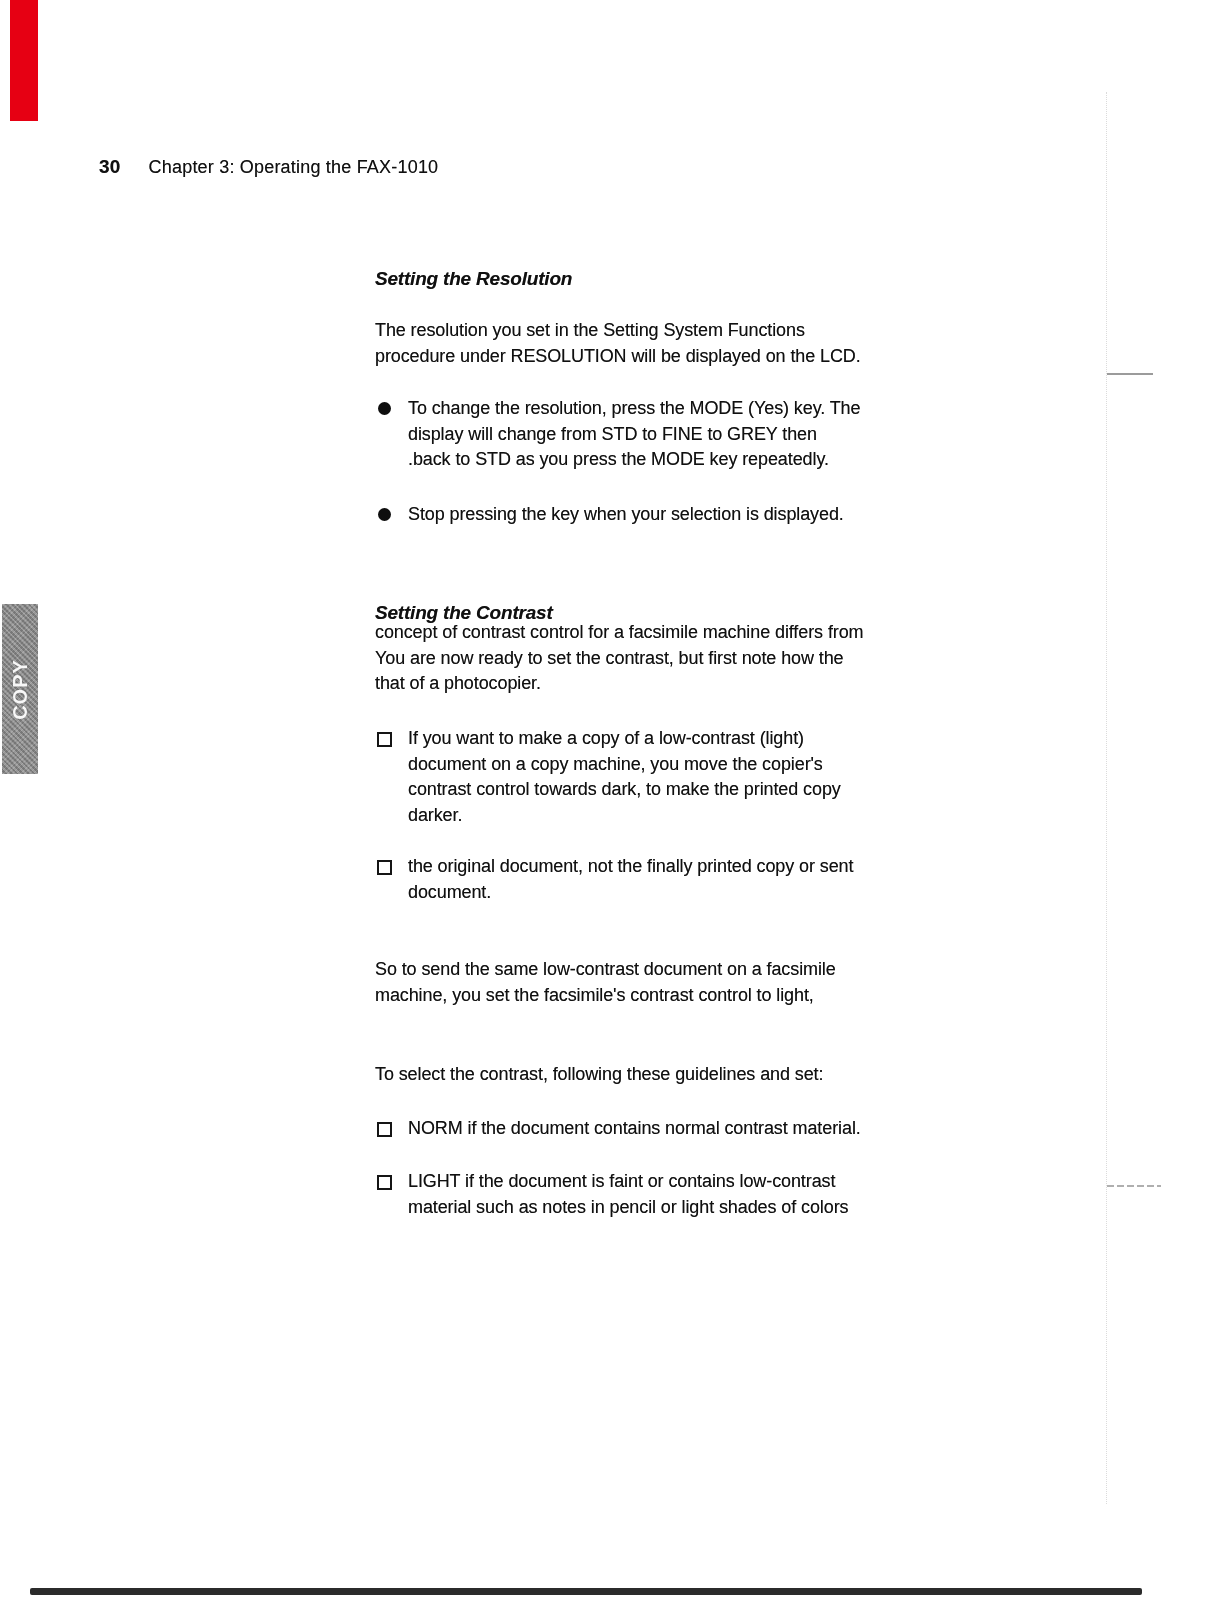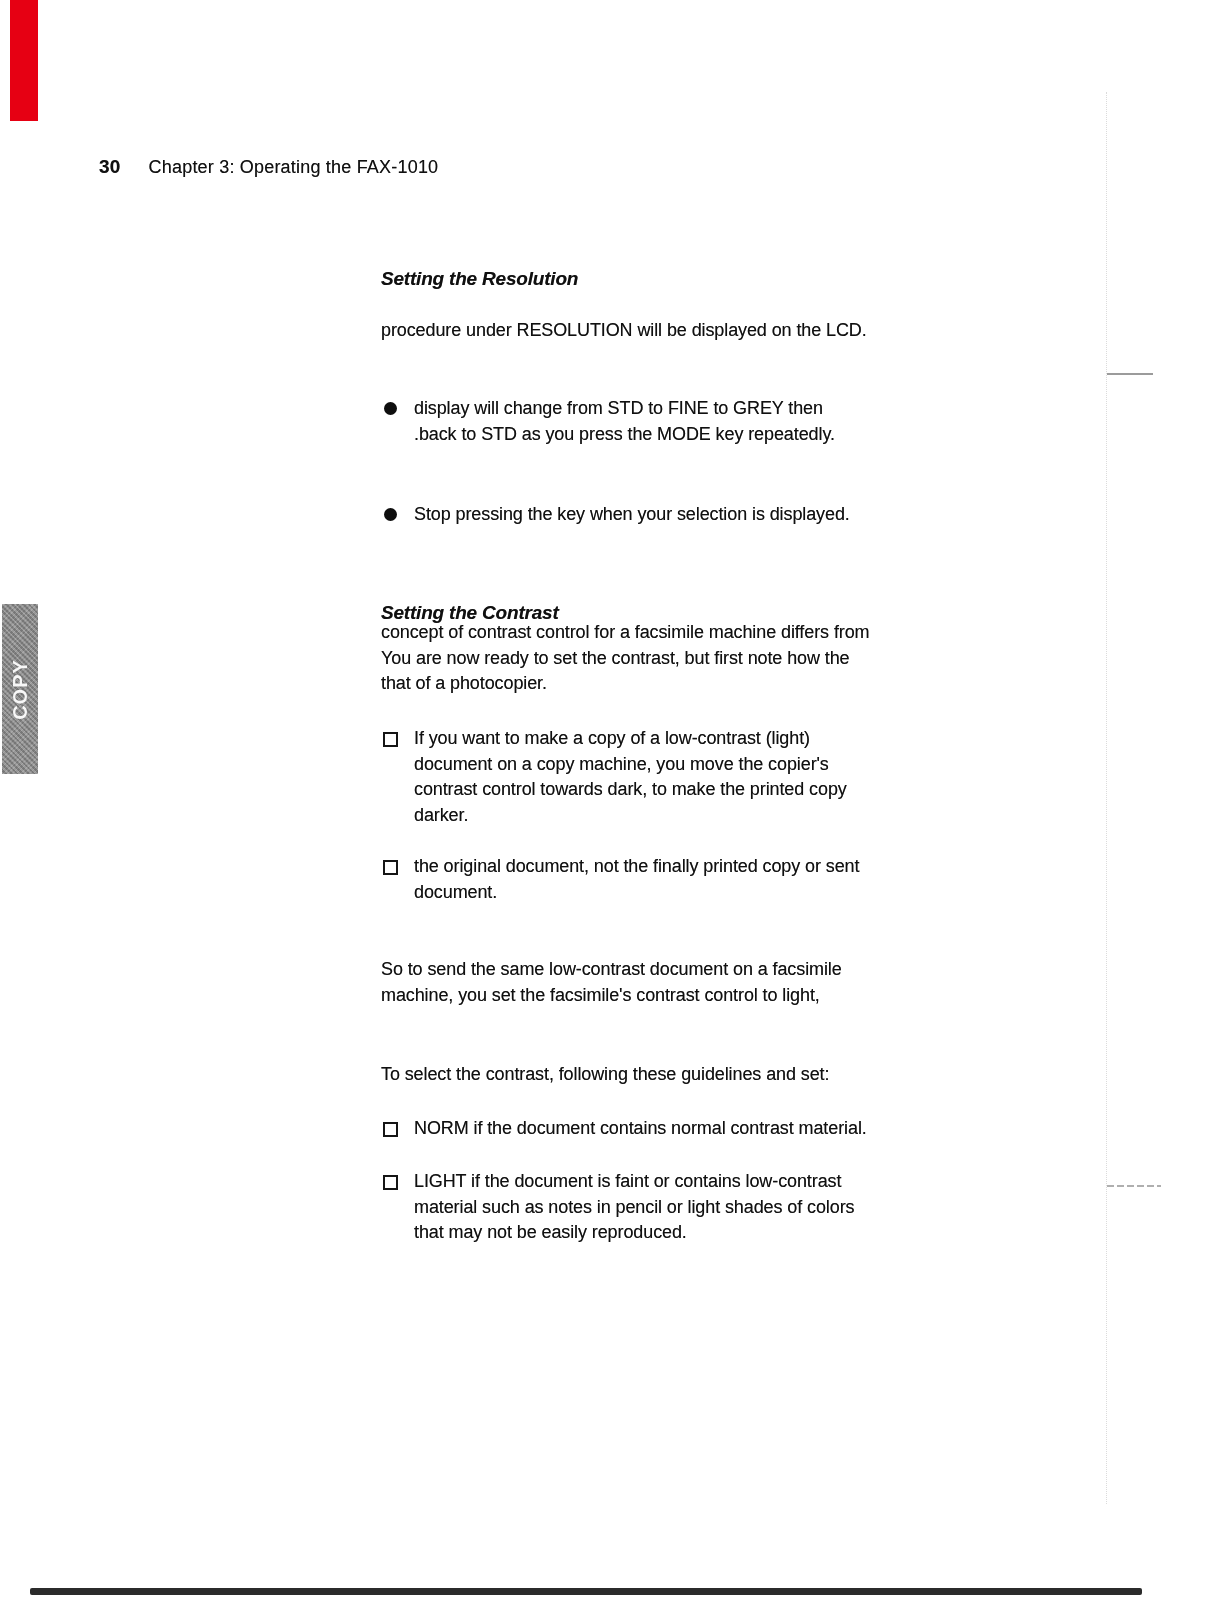--- a/index.html
+++ b/index.html
@@ -33,21 +33,21 @@
   }
   .side-tab-label{
     transform:rotate(-90deg);
     color:#f7f7f7;font-weight:bold;font-size:20px;letter-spacing:1px;
     text-shadow:0 0 1px rgba(60,60,60,.6);
   }
 
   
   .content{
     position:absolute;left:375px;top:0;width:600px;height:1200px;
-    font-size:18px;line-height:25.5px;letter-spacing:-0.1px;margin-left:6px;
+    font-size:18px;line-height:25.5px;letter-spacing:-0.1px;
   }
   .blk{position:absolute;left:0;margin:0;white-space:nowrap;}
   .heading{font-size:19px;font-weight:bold;font-style:italic;letter-spacing:-0.2px;}
   .item{padding-left:0;}
   .item .itext{margin-left:33px;}
   .marker{position:absolute;display:block;}
   .dot{left:3px;top:6px;width:13px;height:13px;background:#0e0e0e;border-radius:50%;}
   .box{left:2px;top:6px;width:11px;height:11px;border:2px solid #151515;background:transparent;}
 
   
@@ -74,26 +74,28 @@
 
   <div class="side-tab">
     <span class="side-tab-label">COPY</span>
   </div>
 
   <div class="content soft">
 
     <h3 class="blk heading" style="top:266px">Setting the Resolution</h3>
 
     <div class="blk para" style="top:318px">
+        <div class="line">The resolution you set in the Setting System Functions</div>
         <div class="line">procedure under RESOLUTION will be displayed on the LCD.</div>
       </div>
 
     <div class="blk item" style="top:396px">
       <span class="marker dot"></span>
       <div class="itext">
+          <div class="line">To change the resolution, press the MODE (Yes) key. The</div>
           <div class="line">display will change from STD to FINE to GREY then</div>
           <div class="line">.back to STD as you press the MODE key repeatedly.</div>
         </div>
     </div>
 
     <div class="blk item" style="top:502px">
       <span class="marker dot"></span>
       <div class="itext">
           <div class="line">Stop pressing the key when your selection is displayed.</div>
         </div>
@@ -139,19 +141,18 @@
       <div class="itext">
           <div class="line">NORM if the document contains normal contrast material.</div>
         </div>
     </div>
 
     <div class="blk item" style="top:1169px">
       <span class="marker box"></span>
       <div class="itext">
           <div class="line">LIGHT if the document is faint or contains low-contrast</div>
           <div class="line">material such as notes in pencil or light shades of colors</div>
-          <div class="line">that may not be easily reproduced.</div>
         </div>
     </div>
 
 
   </div>
 </div>
 
 </body></html>

